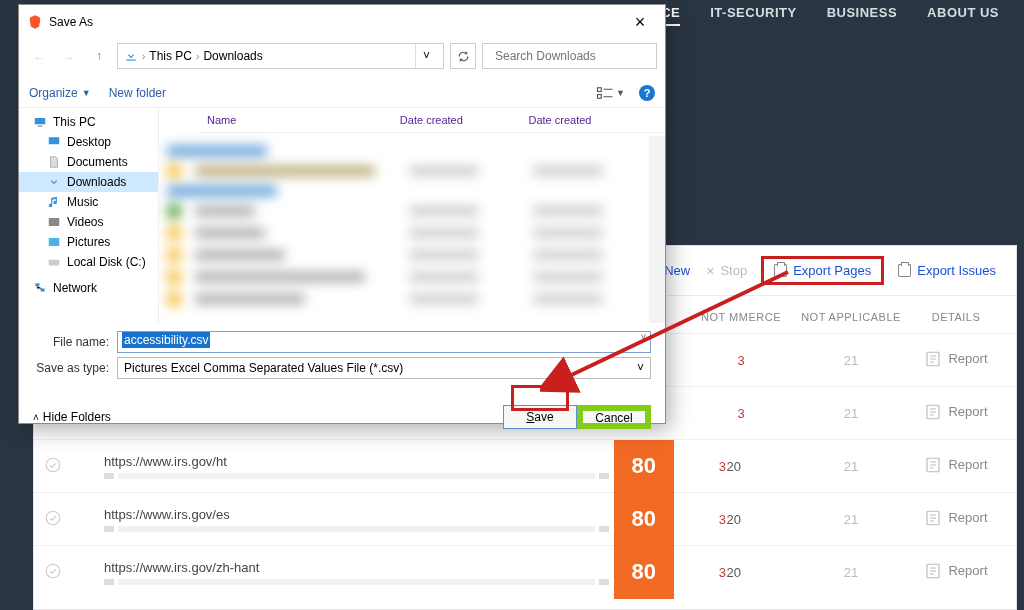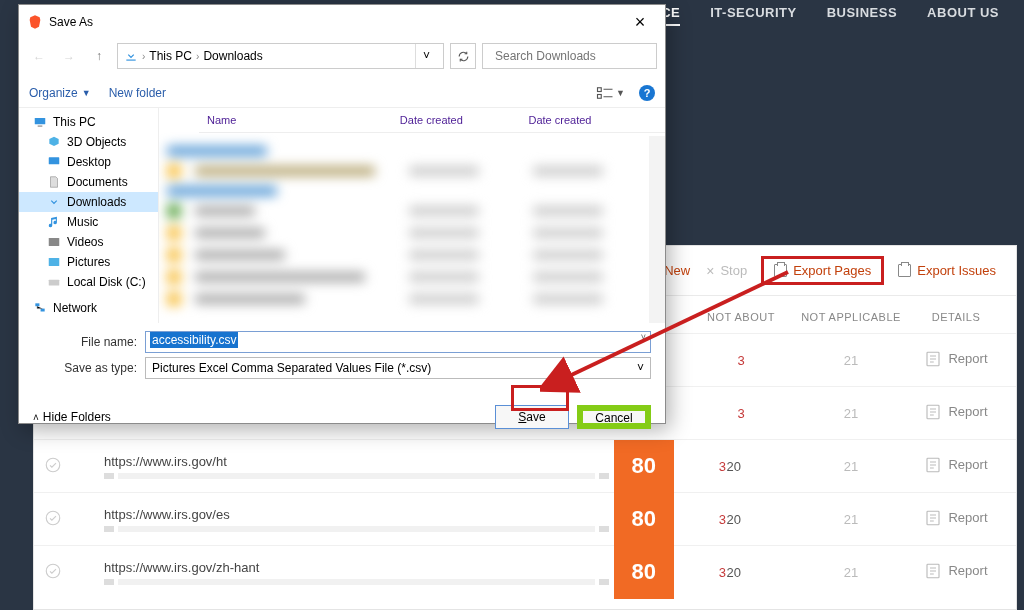--- a/index.html
+++ b/index.html
@@ -6,21 +6,21 @@
 body { background: #2a3544; width: 1024px; height: 610px; overflow: hidden; position: relative; }
 
 
 .nav-bar { position: absolute; top: 5px; right: 25px; display: flex; gap: 30px; color: #d8dce0; font-size: 13px; font-weight: 600; letter-spacing: 0.5px; }
 .nav-item { padding-bottom: 4px; cursor: pointer; }
 .nav-item.active { border-bottom: 2px solid #fff; color: #fff; }
 
 
 .app-panel { position: absolute; top: 245px; left: 33px; right: 7px; bottom: 0; background: #fff; border: 1px solid #e4e4e4; }
 .action-bar { display: flex; gap: 12px; padding: 10px 18px; border-bottom: 1px solid #eaeaea; justify-content: flex-end; align-items: center; font-size: 13px; color: #666; }
-.action-btn { display: inline-flex; align-items: center; gap: 6px; padding: 4px 2px; cursor: pointer; border: none; background: transparent; font-size: 13px; color: #c2410c; }
+.action-btn { display: inline-flex; align-items: center; gap: 6px; padding: 4px 2px; cursor: pointer; border: none; background: transparent; font-size: 13px; color: #1d4ed8; }
 .action-btn.stop { color: #bbb; }
 .action-btn.highlight { border: 3px solid #c91f1f; padding: 4px 10px; }
 .small-icon { width: 13px; height: 13px; border: 1.3px solid #888; border-radius: 1px; position: relative; }
 .small-icon::after { content: ""; position: absolute; top: -3px; left: 2px; width: 6px; height: 3px; border: 1.3px solid #888; border-bottom: none; background: #fff; }
 
 .results-head { display: flex; padding: 15px 10px 10px; font-size: 11px; letter-spacing: 0.5px; color: #888; text-align: center; }
 .col-status { flex: 0 0 60px; }
 .col-url { flex: 1; text-align: left; }
 .col-score { flex: 0 0 70px; }
 .col-num { flex: 0 0 110px; }
@@ -69,32 +69,32 @@
 .file-area { flex: 1; position: relative; overflow: hidden; }
 .file-head { display: flex; padding: 6px 8px; color: #4c1d95; border-bottom: 1px solid #eee; font-size: 11px; margin-left: 40px; }
 .fcol-name { flex: 1.5; }
 .fcol-date1, .fcol-date2 { flex: 1; }
 .blur-files { position: absolute; top: 30px; left: 0; right: 0; bottom: 0; filter: blur(6px); padding: 8px; }
 .blob-row { display: flex; gap: 14px; margin-bottom: 8px; align-items: center; }
 .blob-icon { width: 14px; height: 14px; background: #f8c247; border-radius: 2px; }
 .blob-text { height: 10px; border-radius: 3px; }
 .scrollbar-v { position: absolute; right: 0; top: 28px; bottom: 0; width: 16px; background: #f3f3f3; }
 
-.fields { padding: 8px 14px 4px; margin-left: 28px; }
+.fields { padding: 8px 14px 4px; }
 .field-row { display: flex; align-items: center; gap: 8px; margin-bottom: 4px; }
 .field-label { width: 76px; text-align: right; color: #333; }
 .field-input { flex: 1; height: 22px; border: 1px solid #7a9fd4; display: flex; align-items: flex-start; padding: 0 4px; position: relative; }
 .field-input.sel-text { background: #fff; }
 .field-input .selected { background: #1773cf; color: #fff; padding: 1px 2px; }
 .field-input .chev-sm { margin-left: auto; font-size: 9px; color: #555; }
 .field-select { flex: 1; height: 22px; border: 1px solid #bbb; display: flex; align-items: center; padding: 0 6px; }
 
 .footer { display: flex; align-items: center; padding: 18px 14px 12px; gap: 12px; }
 .hide-folders { display: inline-flex; align-items: center; gap: 4px; cursor: pointer; font-size: 12px; }
-.footer-btns { margin-left: auto; display: flex; gap: 8px; }
+.footer-btns { margin-left: auto; display: flex; }
 .win-btn { width: 74px; height: 24px; border: 6px solid #84cc16; background: #f7f7f7; font-size: 12px; cursor: pointer; }
 .win-btn.save { border: 1px solid #5a8fd6; }
 .save-highlight { position: absolute; border: 3px solid #c91f1f; }
 
 
 .arrow { position: absolute; pointer-events: none; }
 </style>
 </head>
 <body>
 
@@ -121,21 +121,21 @@
     <button class="action-btn">
       <span class="small-icon"></span>
       <span>Export Issues</span>
     </button>
   </div>
 
   <div class="results-head">
     <div class="col-status"></div>
     <div class="col-url"></div>
     <div class="col-score"></div>
-    <div class="col-num">NOT ABOUT</div>
+    <div class="col-num">NOT MMERCE</div>
     <div class="col-num">NOT APPLICABLE</div>
     <div class="col-details">DETAILS</div>
   </div>
 
   <div class="result-row">
     <div class="col-status"></div>
     <div class="col-url"></div>
     <div class="col-score"></div>
     <div class="col-num np">3</div>
     <div class="col-num na">21</div>
@@ -320,26 +320,20 @@
     <div class="tree">
       <div class="tree-item">
           <svg class="tree-icon" viewBox="0 0 24 24">
             <rect x="3" y="5" width="18" height="11" fill="#3393df" rx="1"></rect>
             <rect x="8" y="18" width="8" height="2" fill="#888"></rect>
           </svg>
           <span>This PC</span>
         </div>
       <div class="tree-item sub">
           <svg class="tree-icon" viewBox="0 0 24 24">
-            <path fill="#4eb2e6" d="M12 3l8 4v8l-8 4-8-4V7z"></path>
-          </svg>
-          <span>3D Objects</span>
-        </div>
-      <div class="tree-item sub">
-          <svg class="tree-icon" viewBox="0 0 24 24">
             <rect x="3" y="4" width="18" height="12" fill="#3393df" rx="1"></rect>
           </svg>
           <span>Desktop</span>
         </div>
       <div class="tree-item sub">
           <svg class="tree-icon" viewBox="0 0 24 24">
             <path fill="#ddd" stroke="#888" d="M6 3h9l3 3v15H6z"></path>
           </svg>
           <span>Documents</span>
         </div>

